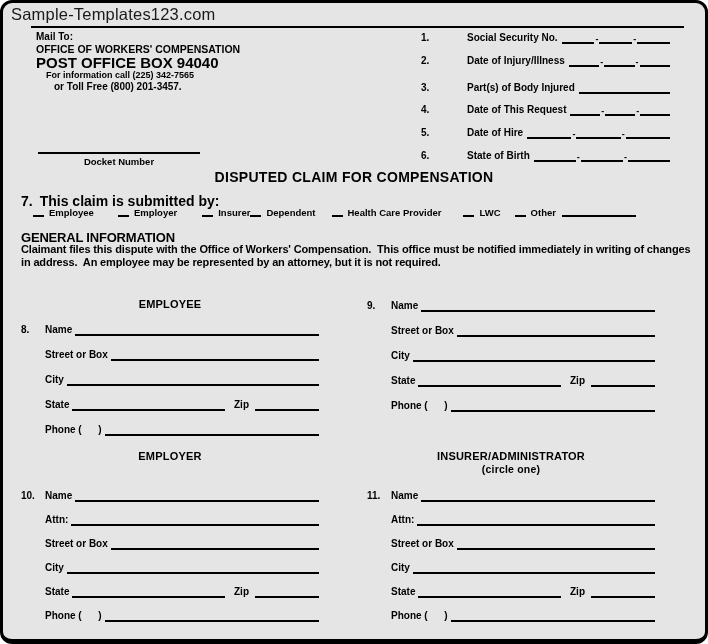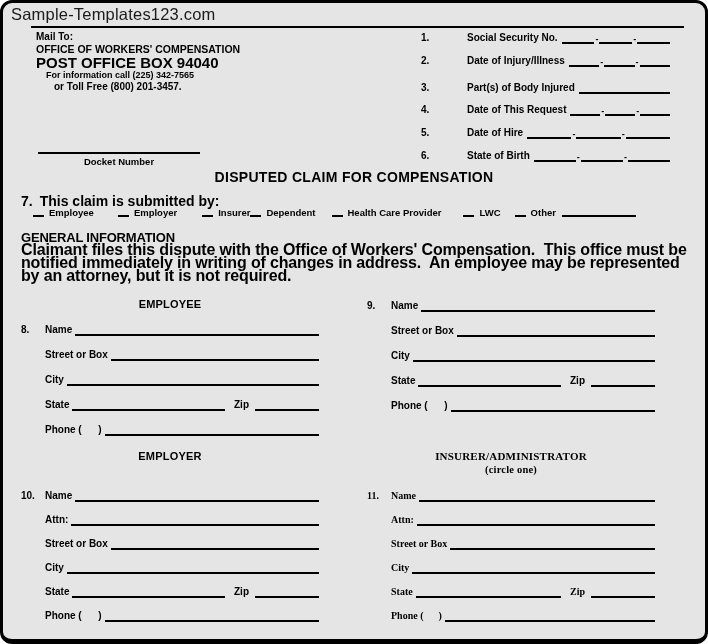--- a/index.html
+++ b/index.html
@@ -46,27 +46,27 @@
   .title{left:0;right:0;top:166px;text-align:center;font-size:14px;font-weight:700;letter-spacing:.3px;}
   
   .i7{left:18px;top:190px;font-size:14px;font-weight:700;}
   .i7 .num{margin-right:7px;}
   .opts{left:30px;top:202px;width:606px;display:flex;align-items:flex-end;height:14px;font-weight:700;}
   .opt{display:flex;align-items:flex-end;font-size:9.5px;line-height:13px;white-space:nowrap;}
   .cbx{width:11px;height:0;border-bottom:2px solid #000;margin:0 5px 2px 0;flex:none;}
   .oline{width:74px;border-bottom:2px solid #000;height:0;margin:0 0 2px 6px;}
   
   .gi-h{left:18px;top:227px;font-size:13px;font-weight:700;letter-spacing:-.2px;}
-  .gi-b{left:18px;top:240px;width:678px;font-size:16px;line-height:13px;font-weight:700;letter-spacing:-.15px;white-space:pre-wrap;}
+  .gi-b{left:18px;top:240px;width:678px;font-size:11px;line-height:13px;font-weight:700;letter-spacing:-.15px;white-space:pre-wrap;}
   
   .sec{font-weight:700;}
   .sec-emp {left:18px; top:295px;width:298px;}
   .sec-att {left:364px;top:295px;width:288px;}
   .sec-er  {left:18px; top:447px;width:298px;}
-  .sec-ins {left:364px;top:447px;width:288px;font-family:Liberation Serif, serif;}
+  .sec-ins {left:364px;top:447px;width:288px;}
   .sec-head{text-align:center;font-size:11px;letter-spacing:.2px;}
   .hh1{height:24px;}
   .hh2{height:38px;}
   .sec-sub{font-size:10.5px;line-height:15px;}
   .srow{display:flex;align-items:flex-end;height:15px;font-size:10px;}
   .g1 .srow{margin-bottom:10px;}
   .g2 .srow{margin-bottom:9px;}
   .snum{width:24px;flex:none;line-height:15px;}
   .slbl{line-height:15px;white-space:pre;margin-right:3px;}
   .ind{margin-left:24px;}

